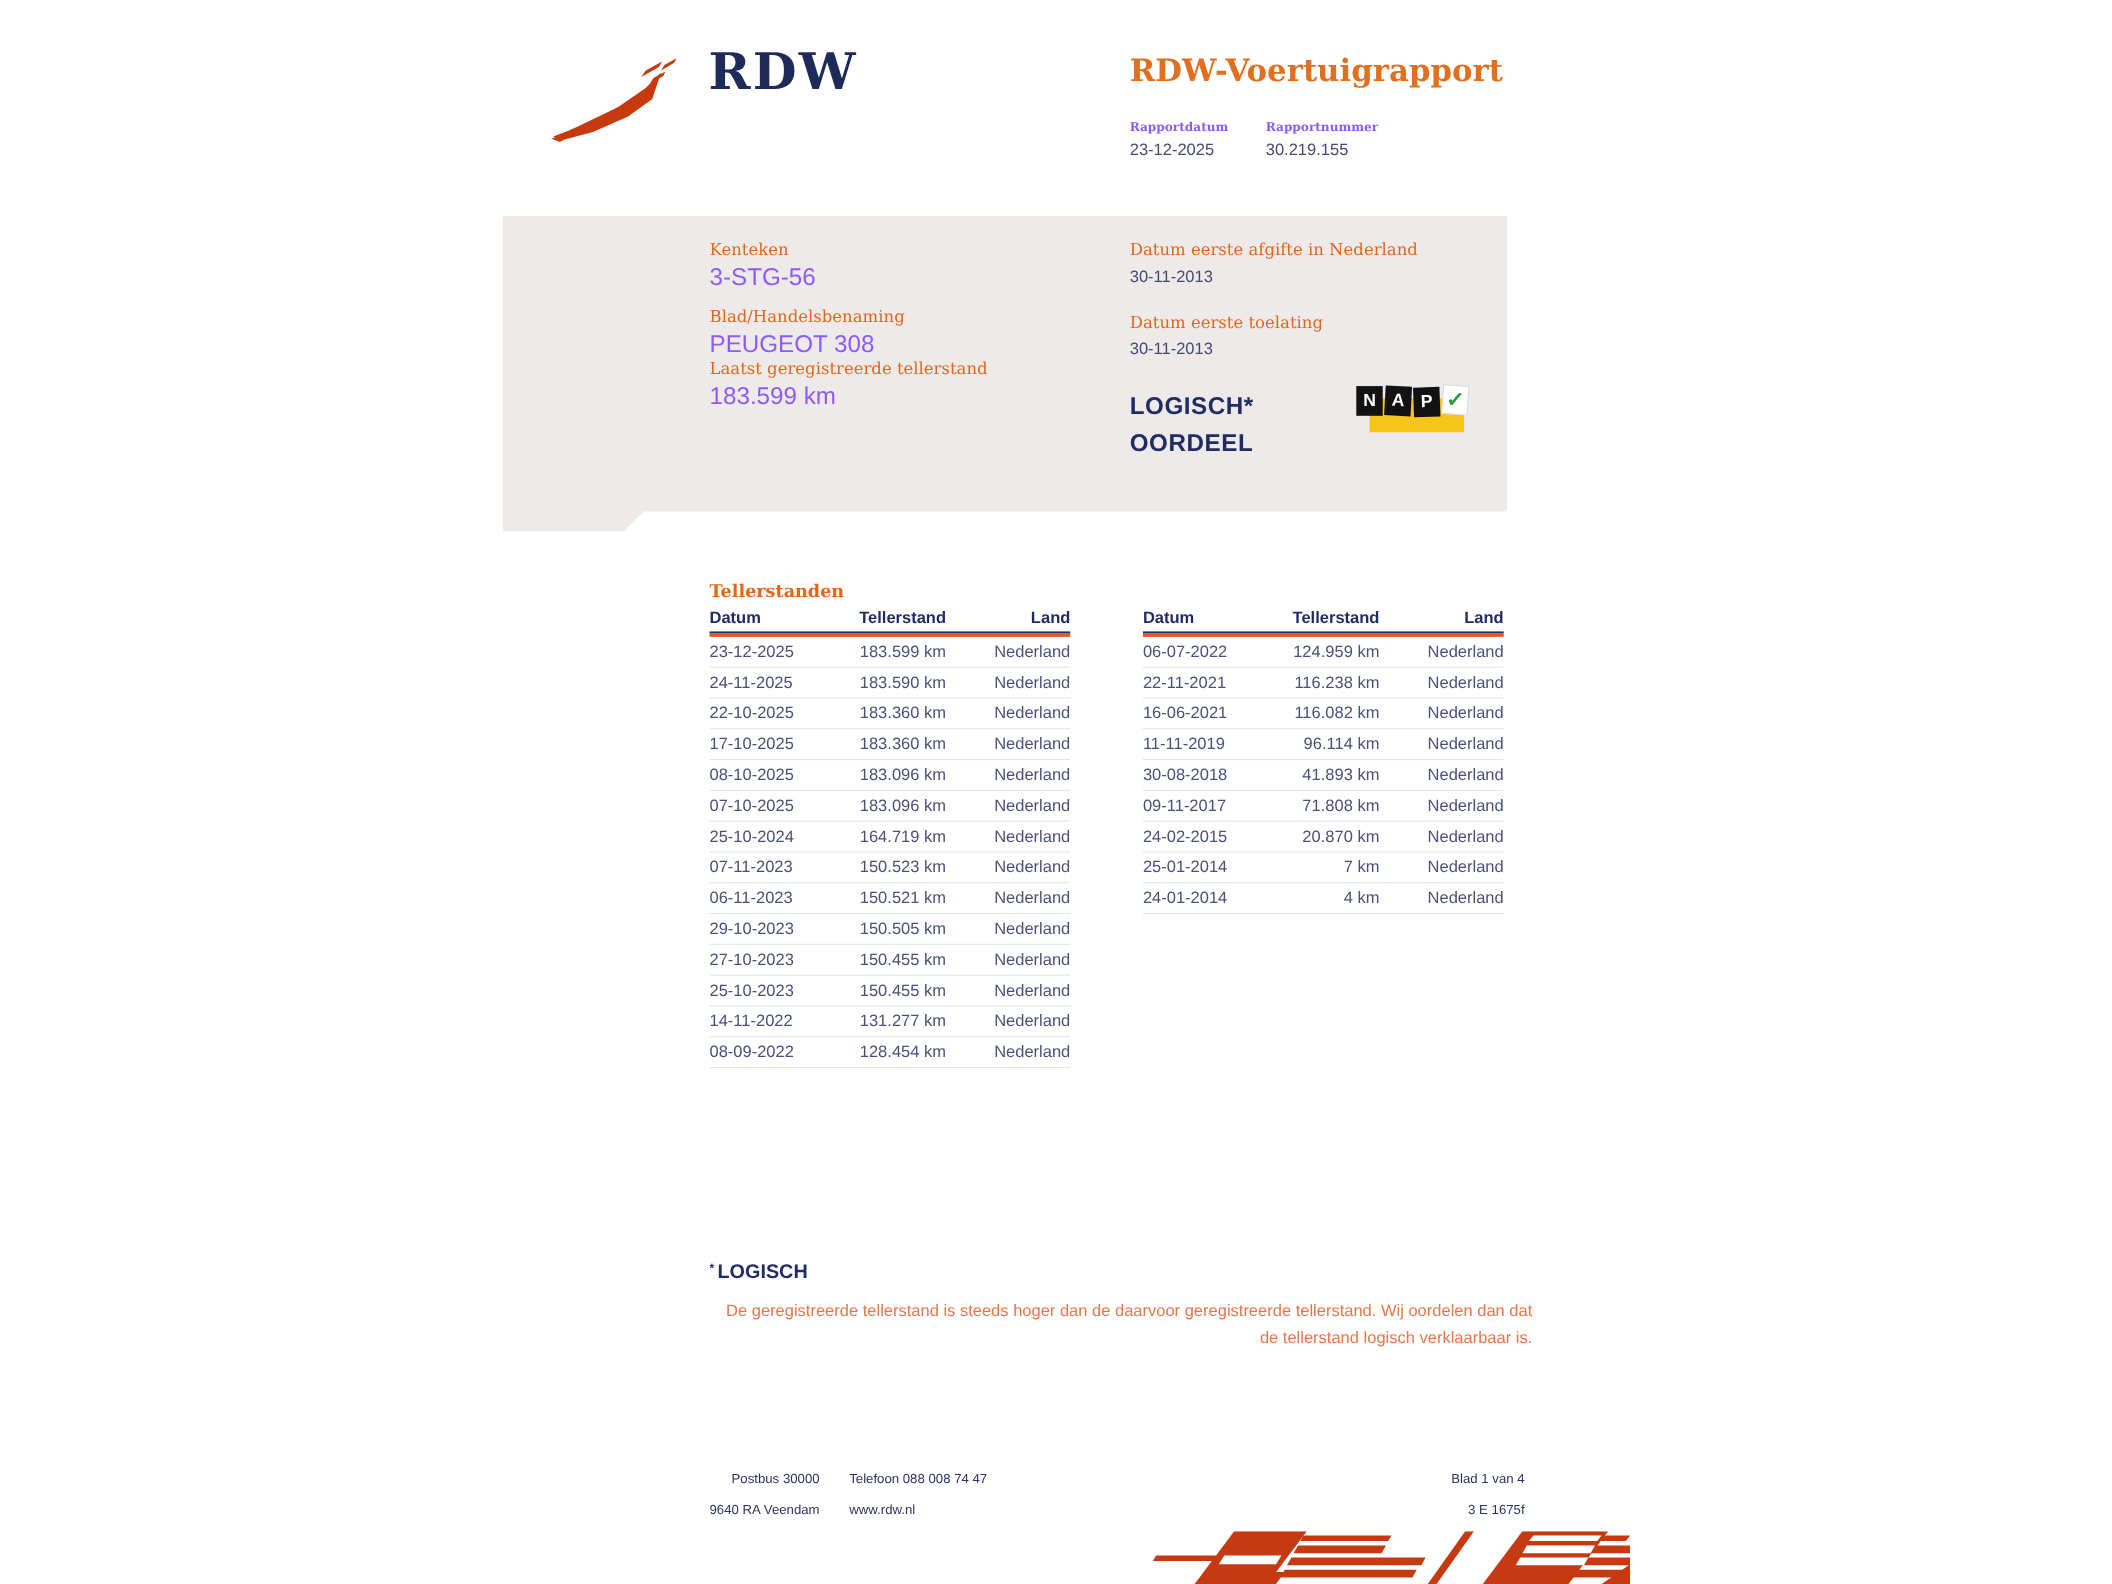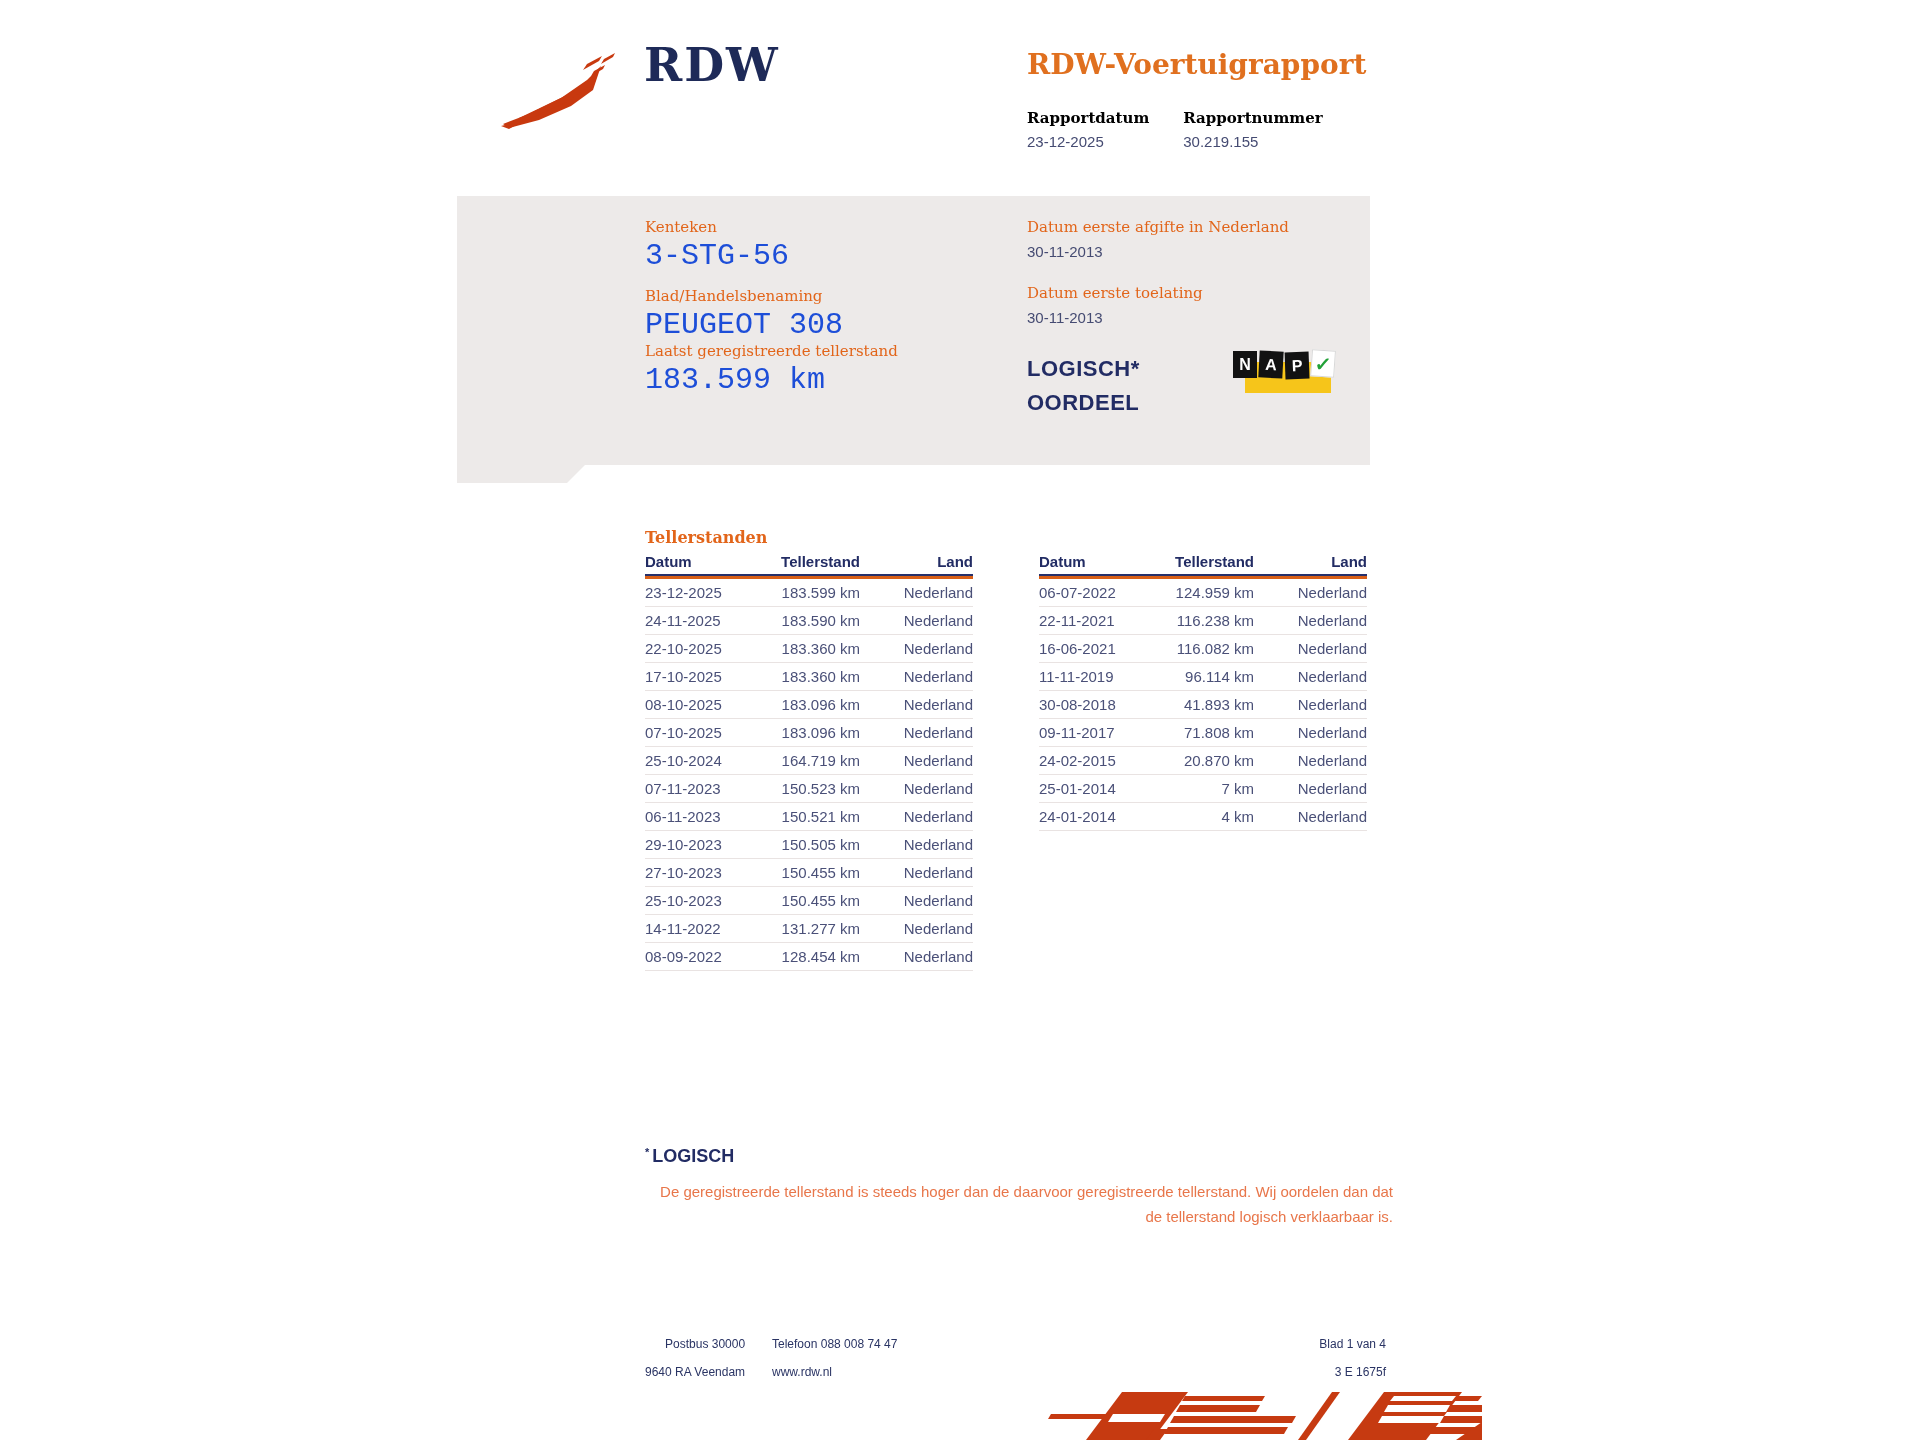--- a/index.html
+++ b/index.html
@@ -10,30 +10,30 @@
   
   .logo-flame { position:absolute; left:499px; top:52px; width:126px; height:80px; }
   .logo-word  { position:absolute; left:644px; top:38px;
                 font-family:"DejaVu Serif", serif; font-weight:700;
                 font-size:46px; letter-spacing:2px; color:#1E2A58; }
   .doc-title  { position:absolute; left:1027px; top:48px;
                 font-family:"DejaVu Serif", serif; font-weight:700;
                 font-size:28px; color:#E0701F; }
   .hmeta      { position:absolute; left:1027px; top:109px; display:flex; gap:34px; }
   .hmeta .cell .lbl { font-family:"DejaVu Serif", serif; font-weight:700;
-                      font-size:15px; color:#000000; }
+                      font-size:11px; color:#8b5cf6; }
   .hmeta .cell .val { margin-top:6px; font-size:15px; color:#454B72; }
 
   
   .graybox { position:absolute; left:457px; top:196px; width:913px; height:287px;
              background:#EDEAE9;
              clip-path:polygon(0 0,913px 0,913px 269px,128px 269px,110px 287px,0 287px); }
   .gb-label { font-family:"DejaVu Serif", serif; font-weight:400;
               font-size:15px; color:#E2651A; }
-  .gb-big   { font-family:Liberation Mono, monospace; font-size:30px; color:#1d4ed8;
+  .gb-big   { font-family:Liberation Sans, sans-serif; font-size:22px; color:#8b5cf6;
               margin-top:3px; }
   .gb-small { font-size:15px; color:#454B72; margin-top:7px; }
   .gb-left  { position:absolute; left:188px; top:22px; }
   .gb-left .sp  { margin-top:14px; }
   .gb-left .sp2 { }
   .gb-right { position:absolute; left:570px; top:22px; }
   .gb-right .sp { margin-top:24px; }
   .verdict  { position:absolute; left:570px; top:156px;
               font-weight:700; font-size:22px; line-height:34px;
               color:#222C64; letter-spacing:0.5px; }

